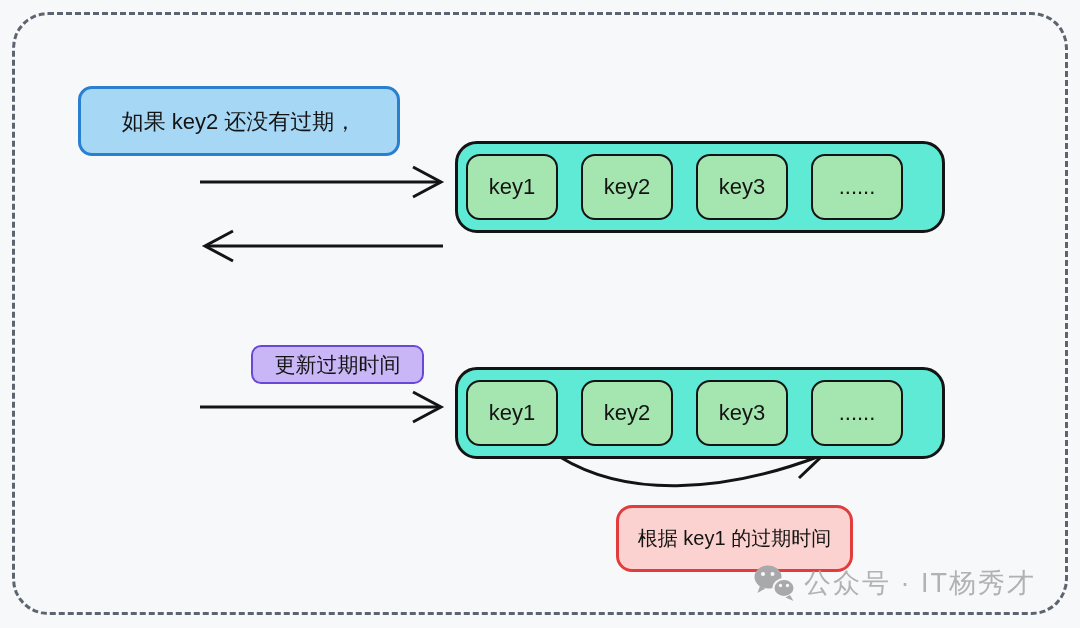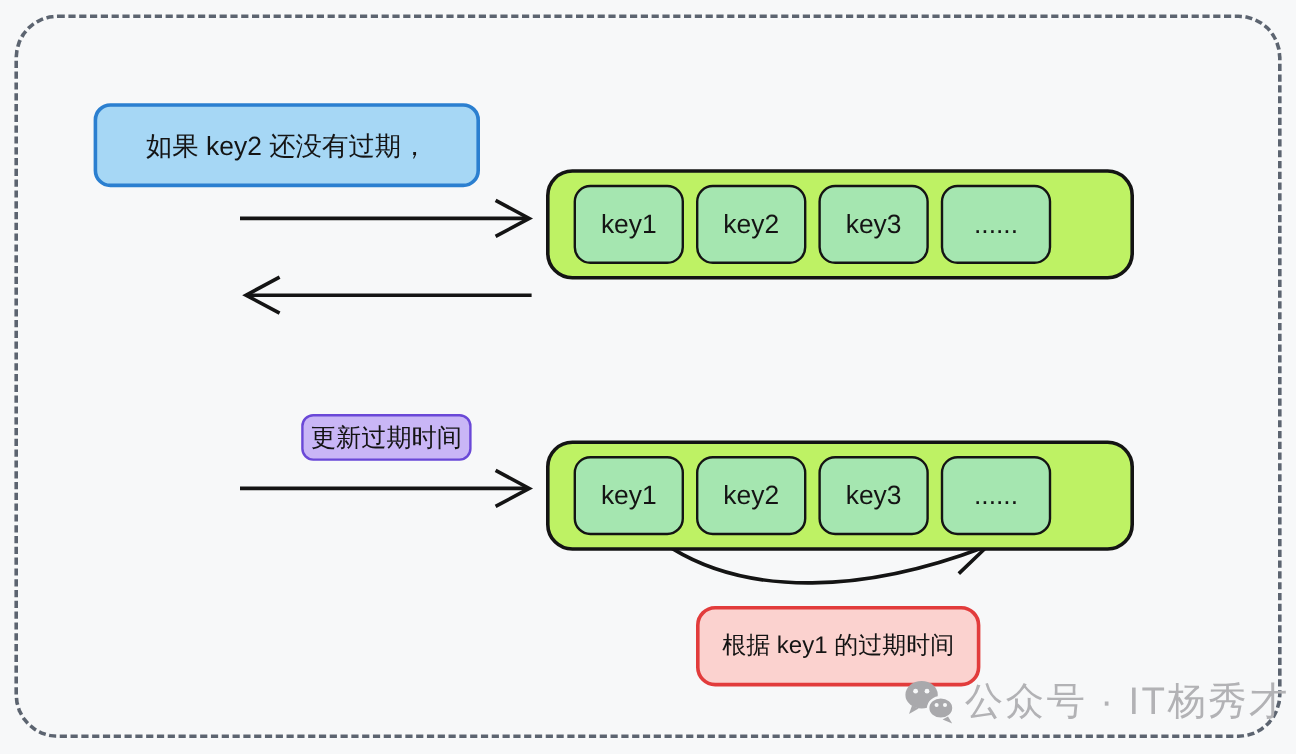--- a/index.html
+++ b/index.html
@@ -36,62 +36,62 @@
     font-weight: 500;
   }
   .callout.blue {
     left: 78px; top: 86px; width: 322px; height: 70px;
     background: #a6d7f5;
     border: 3px solid #2b7fd0;
     border-radius: 14px;
     font-size: 22px; line-height: 31px;
   }
   .callout.purple {
-    left: 251px; top: 345px; width: 142px; height: 39px;
+    left: 251px; top: 345px; width: 173px; height: 39px;
     background: #c9b6f6;
     border: 2.5px solid #6a48d7;
     border-radius: 10px;
     font-size: 21px;
   }
   .callout.red {
-    left: 580px; top: 505px; width: 237px; height: 67px;
+    left: 616px; top: 505px; width: 237px; height: 67px;
     background: #fbd2cf;
     border: 3px solid #e23c3c;
     border-radius: 16px;
     font-size: 20px; line-height: 29px;
   }
   .queue {
     position: absolute;
     left: 455px; width: 490px; height: 92px;
     box-sizing: border-box;
-    background: #bef264;
+    background: #5eead4;
     border: 3px solid #141414;
     border-radius: 22px;
     display: flex; align-items: center;
-    padding-left: 20px;
-    gap: 10px;
+    padding-left: 8px;
+    gap: 23px;
   }
   .queue.row1 { top: 141px; }
   .queue.row2 { top: 367px; }
   .key {
     box-sizing: border-box;
     width: 92px; height: 66px;
     flex: 0 0 92px;
     background: #a5e6b0;
     border: 2.5px solid #141414;
     border-radius: 14px;
     display: flex; align-items: center; justify-content: center;
     font-size: 22px; color: #141414;
   }
   .watermark {
     position: absolute;
     left: 752px; top: 563px;
     display: flex; align-items: center; gap: 6px;
     color: #b2b2b5;
-    font-size: 32px;
+    font-size: 27px;
     letter-spacing: 2px;
     user-select: none;
   }
 </style>
 </head>
 <body>
 
 <div class="canvas">
 
   <div class="frame"></div>

